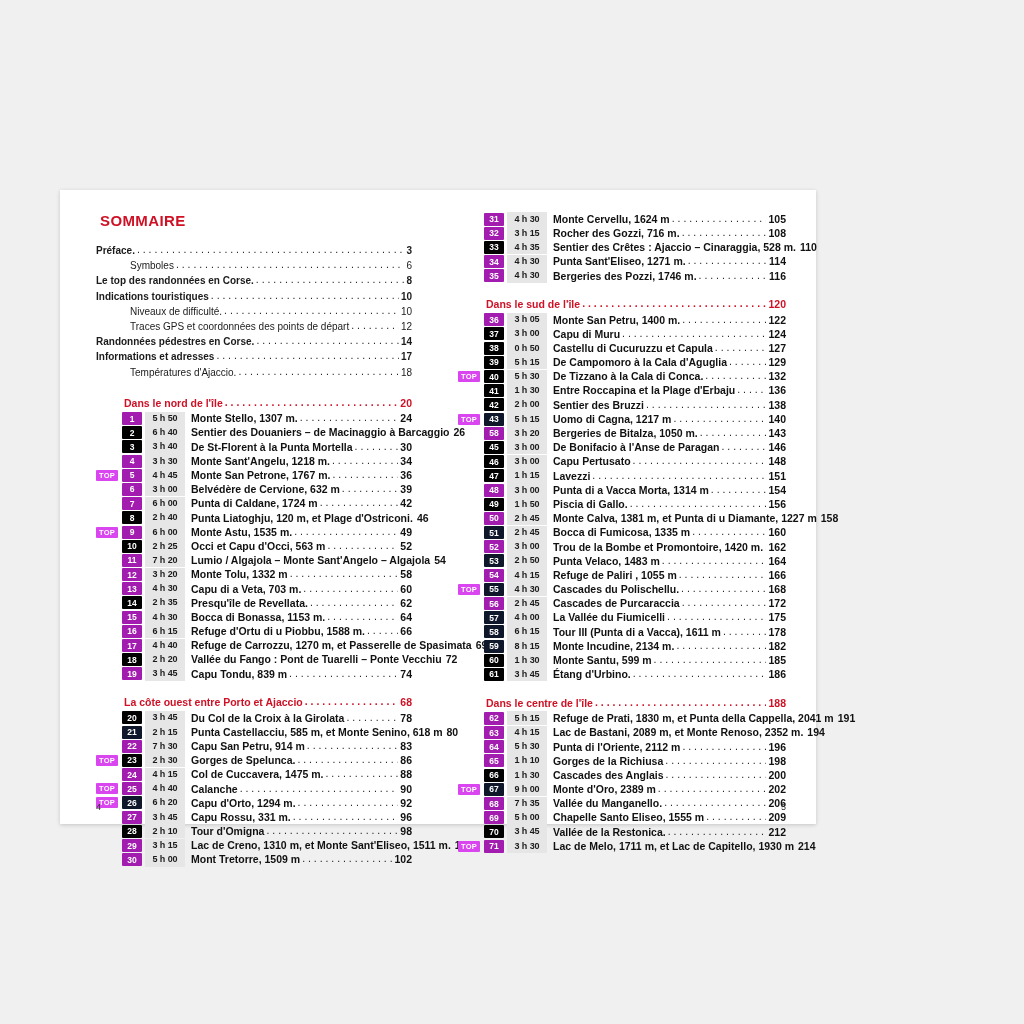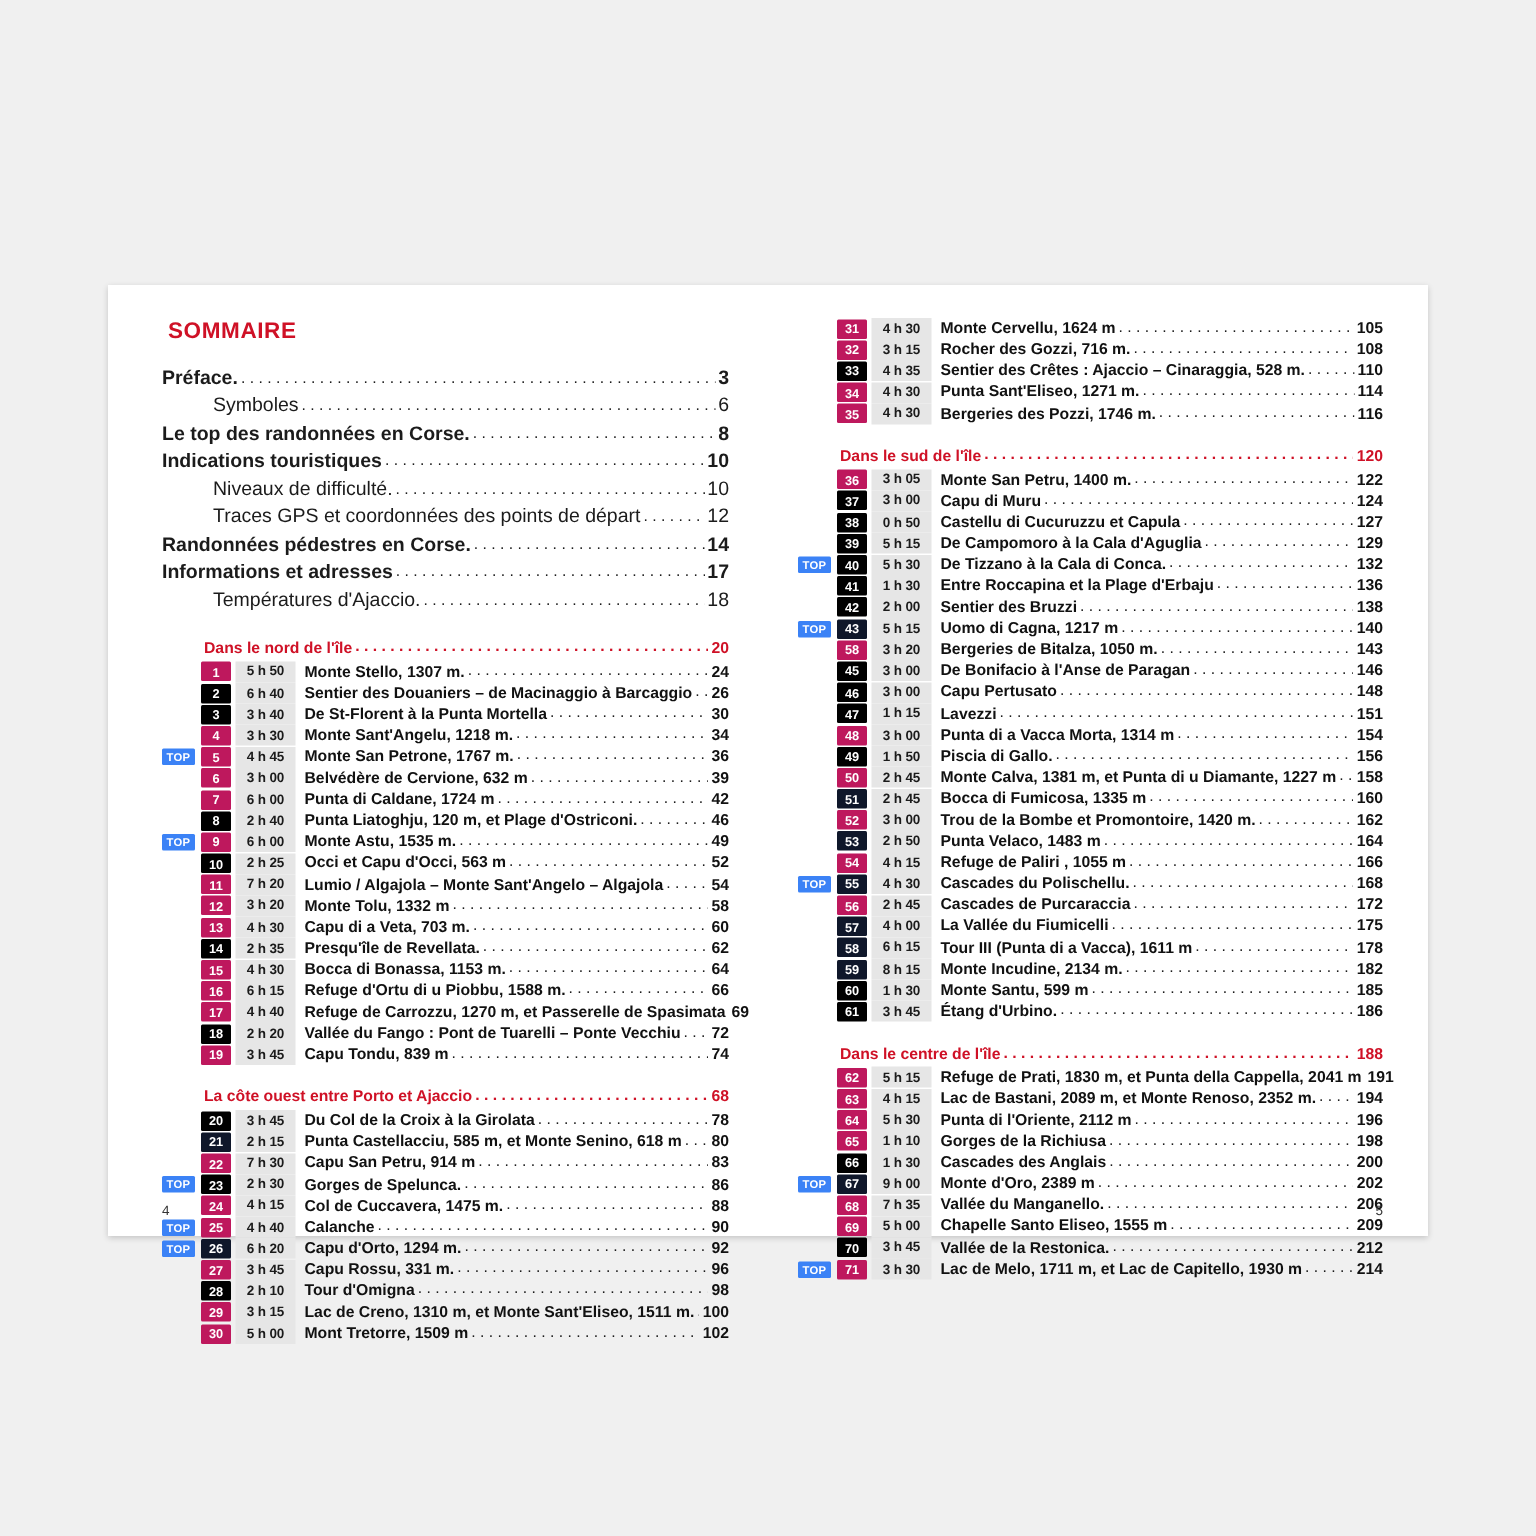--- a/index.html
+++ b/index.html
@@ -8,23 +8,23 @@
   }
   body {
     width: 1024px;
     height: 1024px;
     background: #f0f0f0;
     font-family: "Liberation Sans", sans-serif;
     overflow: hidden;
   }
   .page-sheet {
     position: absolute;
-    left: 72px;
+    left: 60px;
     top: 190px;
-    width: 880px;
+    width: 756px;
     height: 634px;
     background: #ffffff;
     box-shadow: 0 1px 4px rgba(0,0,0,0.18);
     box-sizing: border-box;
   }
   .spread {
     display: flex;
     width: 100%;
     height: 100%;
     box-sizing: border-box;
@@ -44,21 +44,21 @@
     font-weight: bold;
     letter-spacing: 0.4px;
     margin: 0 0 14px 4px;
   }
 
   
   .fm-list { margin: 0 0 16px 0; padding: 0; list-style: none; }
   .fm-row {
     display: flex;
     align-items: baseline;
-    font-size: 13px;
+    font-size: 10px;
     color: #1b1b1b;
     line-height: 1.42;
     white-space: nowrap;
   }
   .fm-row.bold .fm-label { font-weight: bold; }
   .fm-row.indent { padding-left: 34px; }
   .fm-label { flex: 0 0 auto; }
   .leader {
     flex: 1 1 auto;
     overflow: hidden;
@@ -102,41 +102,41 @@
     white-space: nowrap;
   }
   .top-slot {
     flex: 0 0 26px;
     height: 11px;
     display: flex;
     align-items: center;
     justify-content: flex-start;
   }
   .top-badge {
-    background: #3b82f6;
+    background: #d946ef;
     color: #fff;
     font-size: 7.5px;
     font-weight: bold;
     line-height: 1;
     padding: 2px 3px 1.5px 3px;
     letter-spacing: 0.2px;
     border-radius: 1px;
   }
   .num-badge {
     flex: 0 0 20px;
     text-align: center;
     color: #ffffff;
     font-size: 8.5px;
     font-weight: bold;
     line-height: 1;
     padding: 2.5px 0 2px 0;
     border-radius: 1px;
     margin-right: 3px;
   }
-  .num-badge.red { background: #be185d; }
+  .num-badge.red { background: #a21caf; }
   .num-badge.blue { background: #000000; }
   .num-badge.black { background: #0f172a; }
   .duration {
     flex: 0 0 40px;
     background: #e6e6e6;
     text-align: center;
     font-size: 9px;
     font-weight: bold;
     color: #1b1b1b;
     padding: 2.5px 0 2.5px 0;

